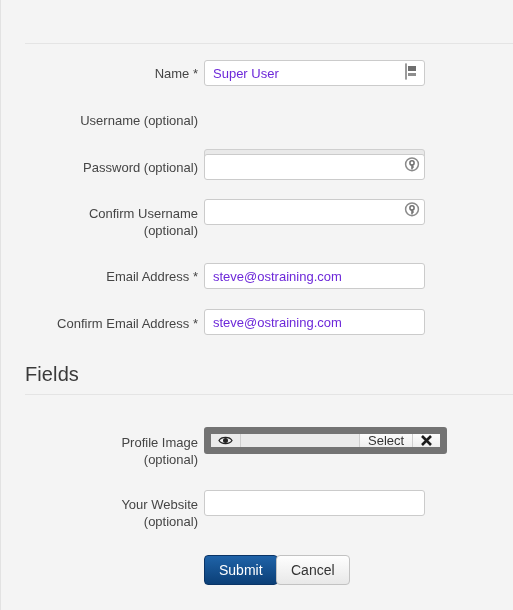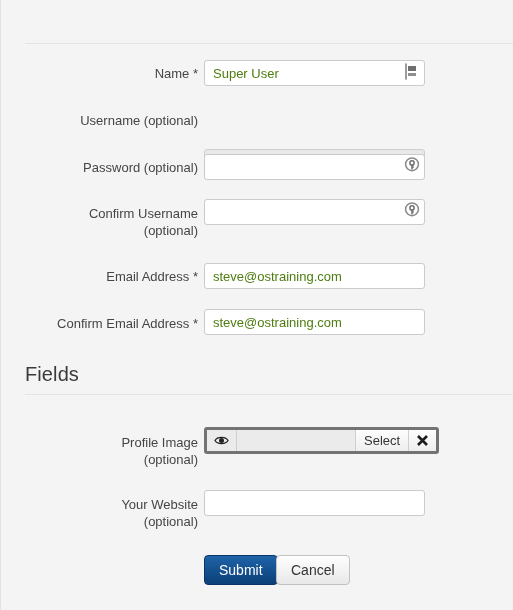--- a/index.html
+++ b/index.html
@@ -70,21 +70,21 @@
     position: absolute;
     left: 203px;
     width: 221px;
     height: 26px;
     box-sizing: border-box;
     background: #ffffff;
     border: 1px solid #cbcbcb;
     border-radius: 3px;
     font-family: "Liberation Sans", sans-serif;
     font-size: 13px;
-    color: #4d7c0f;
+    color: #6d28d9;
     padding: 0 8px;
     line-height: 24px;
     outline: none;
   }
   .field.disabled {
     background: #e9e9e9;
     color: #6d6d6d;
     border-color: #cfcfcf;
     margin-top: 42px;
   }
@@ -127,21 +127,21 @@
   
   .icon-key svg { display: block; }
 
   
   .media-widget {
     position: absolute;
     left: 203px;
     display: flex;
     align-items: stretch;
     height: 27px;
-    border: 3px solid #737373;
+    border: 7px solid #737373;
     border-radius: 3px;
     background: #ebebeb;
     box-sizing: border-box;
     overflow: hidden;
   }
   .media-preview {
     width: 29px;
     display: flex;
     align-items: center;
     justify-content: center;

